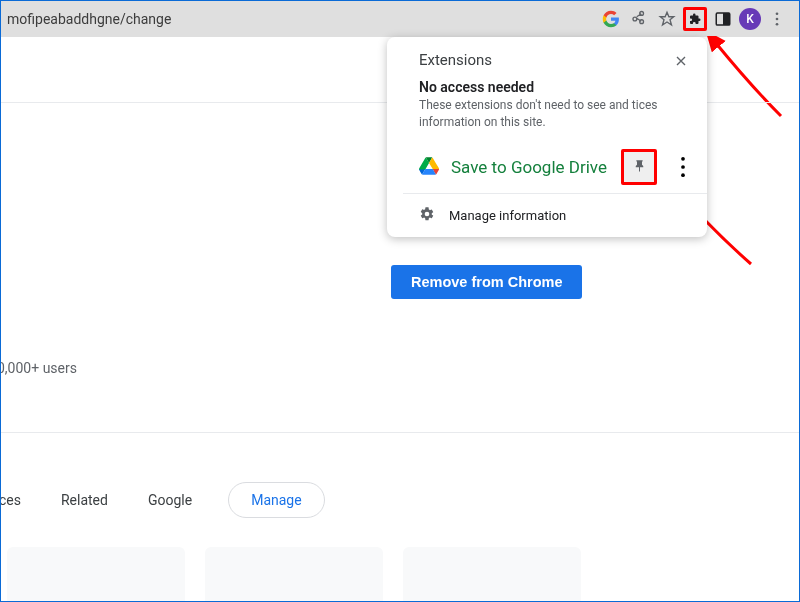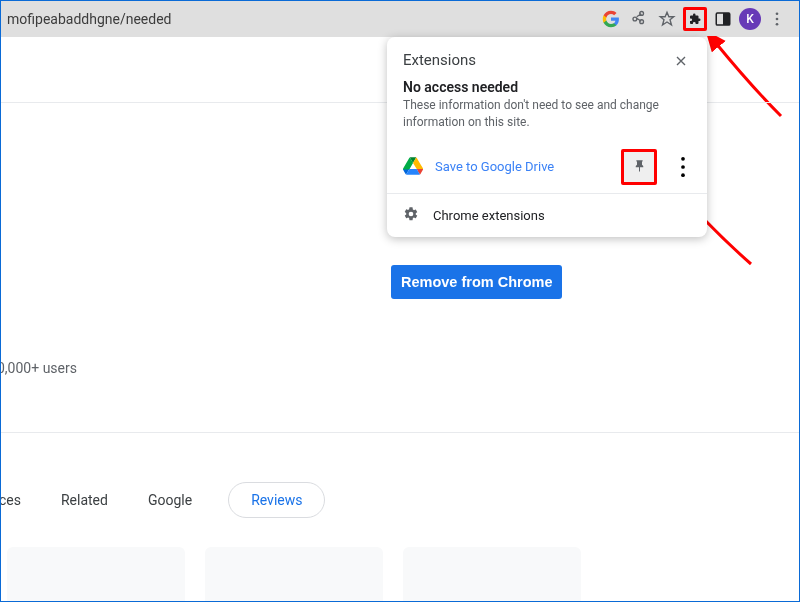--- a/index.html
+++ b/index.html
@@ -13,57 +13,57 @@
     .google-g { width: 16px; height: 16px; }
     .puzzle-box { border: 3px solid #f00; padding: 1px 3px; border-radius: 2px; }
     .avatar { width: 22px; height: 22px; border-radius: 50%; background: #673ab7; color:#fff; display:flex; align-items:center; justify-content:center; font-size:12px; font-weight: 500; }
     
     
     svg.arrow { position:absolute; pointer-events:none; }
     .arrow1 { left:700px; top:35px; width:90px; height:90px; }
     .arrow2 { left:640px; top:168px; width:120px; height:100px; }
     
     
-    .popup { position:absolute; top:36px; left:386px; width:320px; background:#fff; border-radius:8px; box-shadow:0 2px 10px rgba(0,0,0,0.25); z-index:10; }
+    .popup { position:absolute; top:36px; left:386px; width:320px; background:#fff; border-radius:8px; box-shadow:0 2px 10px rgba(0,0,0,0.25); z-index:10;padding-left:16px; }
     .popup-hd { padding: 14px 16px 4px; position:relative; }
     .popup-title { font-size: 15px; color:#3c4043; }
     .popup-close { position:absolute; top:10px; right:12px; width:28px; height:28px; display:flex; align-items:center; justify-content:center; cursor:pointer; color:#5f6368; border-radius:50%; }
     .popup-close svg { width:16px; height:16px; }
     .popup-sec { padding: 6px 16px 10px; }
     .sec-title { font-size:14px; font-weight:600; color:#202124; margin-bottom:2px; }
     .sec-desc { font-size:12px; color:#5f6368; line-height:1.4; }
     .ext-row { display:flex; align-items:center; padding: 8px 10px 8px 16px; gap:12px; }
     .ext-icon { width:20px; height:20px; position:relative; }
-    .ext-name { flex:1; font-size:13px; color:#3b82f6; }
+    .ext-name { flex:1; font-size:17px; color:#15803d; }
     .pin-btn { width:36px; height:36px; background:#efefef; display:flex; align-items:center; justify-content:center; cursor:pointer; border: 3px solid #f00; border-radius:2px; }
     .pin-btn svg { width:15px; height:15px; fill:#5f6368; }
     .ext-more { width:28px; height:28px; display:flex; align-items:center; justify-content:center; cursor:pointer; color:#5f6368; }
     .divider { height:1px; background:#e8eaed; }
     .manage-row { display:flex; align-items:center; padding:12px 16px; gap:14px; cursor:pointer; }
     .manage-row svg { width:16px; height:16px; fill:#5f6368; }
     
     
     .page { position:relative; padding-top:6px; }
     .hr1 { height:1px; background:#e8eaed; margin-top:59px; }
-    .remove-btn { position:absolute; top:228px; left:390px; background:#1a73e8; color:#fff; border:none; border-radius:3px; padding: 9px 10px; font-size:14.5px; font-weight:600; cursor:pointer; }
+    .remove-btn { position:absolute; top:228px; left:390px; background:#1a73e8; color:#fff; border:none; border-radius:3px; padding: 9px 20px; font-size:14.5px; font-weight:600; cursor:pointer; }
     .users { position:absolute; left:-4px; top:323px; font-size:14px; color:#5f6368; }
     .hr2 { height:1px; background:#e8eaed; position:absolute; top:395px; left:0; right:0; }
     .tabs { position:absolute; top:445px; left:0; display:flex; gap:32px; align-items:center; font-size:14px; }
     .tab { cursor:pointer; color:#3c4043; padding:0 4px; }
     .tab.first { margin-left:-14px; }
     .tab.active { color:#1a73e8; border:1px solid #dadce0; border-radius:20px; padding:9px 22px; }
     .cards { position:absolute; top:510px; display:flex; gap:20px; left:6px; }
     .card { width:178px; height:86px; background:#f8f9fa; border-radius:6px; display:flex; align-items:flex-end; justify-content:center; padding-bottom:6px; }
     .card-icn { width:26px; height:26px; }
   </style>
 </head>
 <body>
 
 <div class="addressbar">
-  <div class="url">mofipeabaddhgne/needed</div>
+  <div class="url">mofipeabaddhgne/change</div>
   <div class="ab-icon">
     <svg class="google-g" viewBox="0 0 48 48">
         <path fill="#4285F4" d="M45.12 24.5c0-1.56-.14-3.06-.4-4.5H24v8.51h11.84c-.51 2.75-2.06 5.08-4.39 6.64v5.52h7.11c4.16-3.83 6.56-9.47 6.56-16.17z"></path>
         <path fill="#34A853" d="M24 46c5.94 0 10.92-1.97 14.56-5.33l-7.11-5.52c-1.97 1.32-4.49 2.1-7.45 2.1-5.73 0-10.58-3.87-12.31-9.07H4.34v5.7C7.96 41.07 15.4 46 24 46z"></path>
         <path fill="#FBBC05" d="M11.69 28.18C11.25 26.86 11 25.45 11 24s.25-2.86.69-4.18v-5.7H4.34C2.85 17.09 2 20.45 2 24s.85 6.91 2.34 9.88l7.35-5.7z"></path>
         <path fill="#EA4335" d="M24 10.75c3.23 0 6.13 1.11 8.41 3.29l6.31-6.31C34.91 4.18 29.93 2 24 2 15.4 2 7.96 6.93 4.34 14.12l7.35 5.7c1.73-5.2 6.58-9.07 12.31-9.07z"></path>
       </svg>
   </div>
   <div class="ab-icon">
     <svg viewBox="0 0 24 24">
@@ -100,21 +100,21 @@
   <div class="popup-hd">
     <div class="popup-title">Extensions</div>
     <div class="popup-close">
       <svg viewBox="0 0 24 24">
           <path stroke="#5f6368" stroke-width="2" d="M6 6l12 12M18 6L6 18"></path>
         </svg>
     </div>
   </div>
   <div class="popup-sec">
     <div class="sec-title">No access needed</div>
-    <div class="sec-desc">These information don't need to see and change information on this site.</div>
+    <div class="sec-desc">These extensions don't need to see and tices information on this site.</div>
   </div>
   <div class="ext-row">
     <div class="ext-icon">
       <svg viewBox="0 0 87 78">
           <path fill="#0066DA" d="M6.6 66l3.85 6.65c.8 1.4 1.95 2.5 3.3 3.3L27.5 52H0c0 1.55.4 3.1 1.2 4.5z"></path>
           <path fill="#00AC47" d="M43.65 26L29.9 2.05C28.55 2.85 27.4 3.95 26.6 5.35L1.2 49.5C.4 50.9 0 52.45 0 54h27.5z"></path>
           <path fill="#EA4335" d="M73.55 76c1.35-.8 2.5-1.9 3.3-3.3L78.45 70l7.65-13.25c.8-1.4 1.2-2.95 1.2-4.5H59.8l5.85 11.5z"></path>
           <path fill="#00832D" d="M43.65 26L57.4 2.05C56.05 1.25 54.5.85 52.95.85h-18.6c-1.55 0-3.1.45-4.45 1.2z"></path>
           <path fill="#2684FC" d="M59.8 52H27.5L13.75 76c1.35.8 2.9 1.2 4.45 1.2h50.9c1.55 0 3.1-.45 4.45-1.2z"></path>
           <path fill="#FFBA00" d="M73.4 27.5L60.7 5.35c-.8-1.4-1.95-2.5-3.3-3.3L43.65 26 59.8 52h27.45c0-1.55-.4-3.1-1.2-4.5z"></path>
@@ -134,21 +134,21 @@
         </svg>
     </div>
   </div>
   <div class="divider"></div>
   <div class="manage-row">
     <span>
       <svg viewBox="0 0 24 24">
           <path d="M19.14 12.94a7.14 7.14 0 000-1.88l2.03-1.58a.5.5 0 00.12-.64l-1.92-3.32a.5.5 0 00-.6-.22l-2.39.96a7.03 7.03 0 00-1.62-.94l-.36-2.54A.5.5 0 0013.9 2h-3.8a.5.5 0 00-.5.42l-.36 2.54c-.58.24-1.12.55-1.62.94l-2.39-.96a.5.5 0 00-.6.22L2.71 8.48a.5.5 0 00.12.64l2.03 1.58a7.14 7.14 0 000 1.88l-2.03 1.58a.5.5 0 00-.12.64l1.92 3.32c.13.22.4.31.6.22l2.39-.96c.5.39 1.04.7 1.62.94l.36 2.54c.04.24.25.42.5.42h3.8c.25 0 .46-.18.5-.42l.36-2.54c.58-.24 1.12-.55 1.62-.94l2.39.96c.23.09.47 0 .6-.22l1.92-3.32a.5.5 0 00-.12-.64zM12 15.5A3.5 3.5 0 1112 8.5a3.5 3.5 0 010 7z"></path>
         </svg>
     </span>
-    <span>Chrome extensions</span>
+    <span>Manage information</span>
   </div>
 </div>
 
 <svg class="arrow arrow1" viewBox="0 0 90 90">
   <defs>
       <marker id="ah1" markerWidth="10" markerHeight="10" refX="2" refY="3" orient="auto">
         <path d="M0,0 L0,6 L7,3 z" fill="#f00"></path>
       </marker>
     </defs>
   <path d="M80,80 Q50,50 14,6" stroke="#f00" stroke-width="3" fill="none" marker-end="url(#ah1)"></path>
@@ -164,21 +164,21 @@
 
 <div class="page">
   <div class="hr1"></div>
   <button class="remove-btn">Remove from Chrome</button>
   <div class="users">0,000+ users</div>
   <div class="hr2"></div>
   <div class="tabs">
     <div class="tab first">tices</div>
     <div class="tab">Related</div>
     <div class="tab">Google</div>
-    <div class="tab active">Reviews</div>
+    <div class="tab active">Manage</div>
   </div>
   <div class="cards">
     <div class="card">
       <svg class="card-icn" viewBox="0 0 24 24">
           <rect x="3" y="7" width="18" height="14" rx="2" fill="#fff" stroke="#ccc"></rect>
           <rect x="3" y="7" width="18" height="4" fill="#ea4335"></rect>
           <circle cx="12" cy="15" r="3.5" fill="#4285f4"></circle>
         </svg>
     </div>
     <div class="card">

